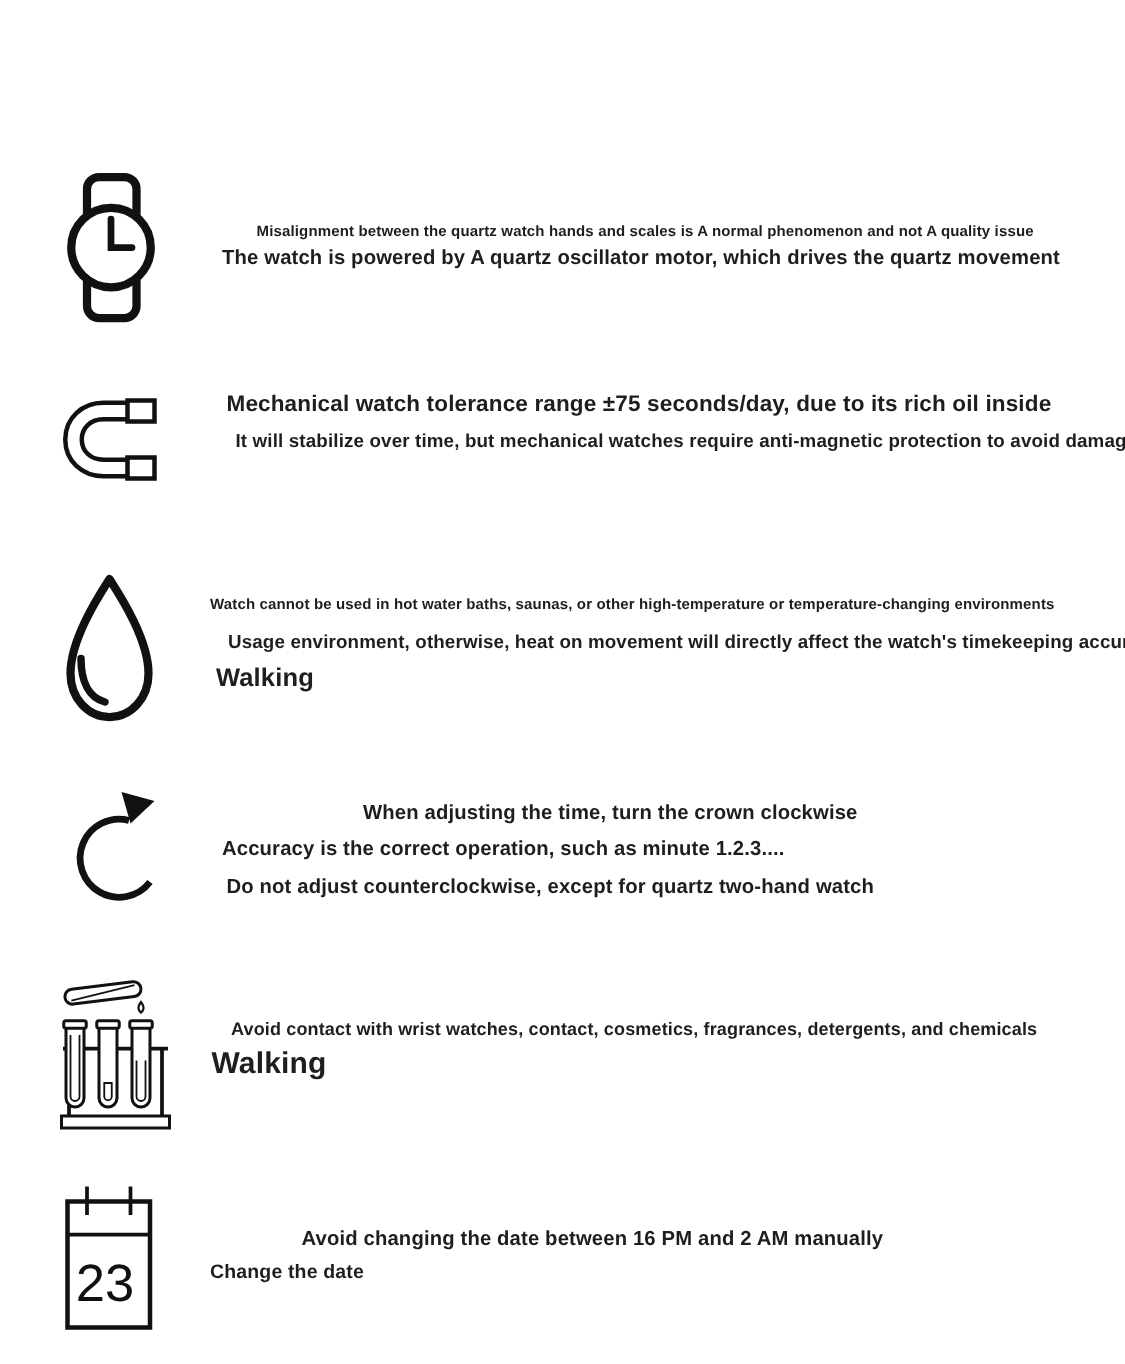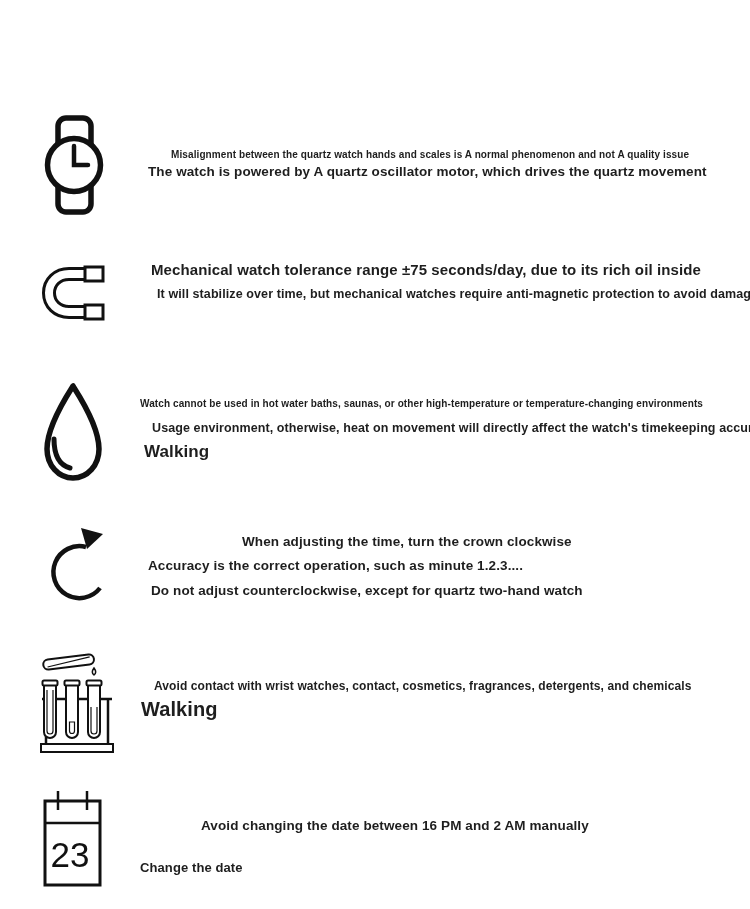--- a/index.html
+++ b/index.html
@@ -117,15 +117,15 @@
   <div class="icon" style="left:41px;top:788px;text-align:center;">
     <svg width="63" height="98" viewBox="0 0 63 98">
       <rect x="4" y="13" width="55" height="84" fill="#fff" stroke="#111" stroke-width="3"></rect>
       <line x1="4" y1="35" x2="59" y2="35" stroke="#111" stroke-width="2.5"></line>
       <line x1="17" y1="3" x2="17" y2="22" stroke="#111" stroke-width="2.5"></line>
       <line x1="46" y1="3" x2="46" y2="22" stroke="#111" stroke-width="2.5"></line>
       <text x="29" y="79" text-anchor="middle" font-size="35" font-weight="400" font-family="Liberation Sans, sans-serif" fill="#111">23</text>
     </svg>
   </div>
   <div class="line t-md2" style="left:201px;top:818px;">Avoid changing the date between 16 PM and 2 AM manually</div>
-  <div class="line t-md" style="left:140px;top:840px;margin-top:20px;">Change the date</div>
+  <div class="line t-md" style="left:140px;top:840px;">Change the date</div>
 
 </div>
 
 </body></html>

